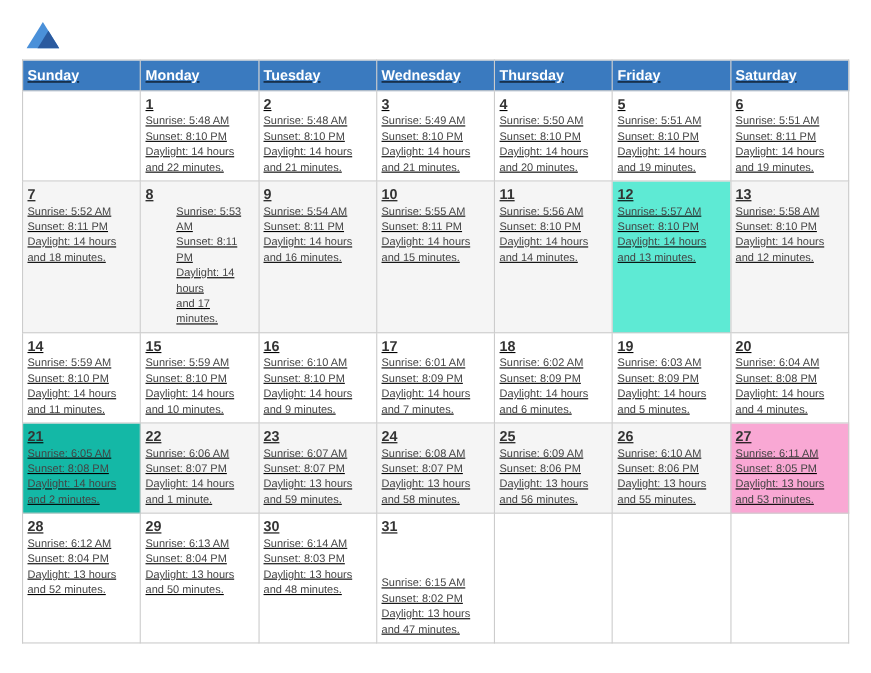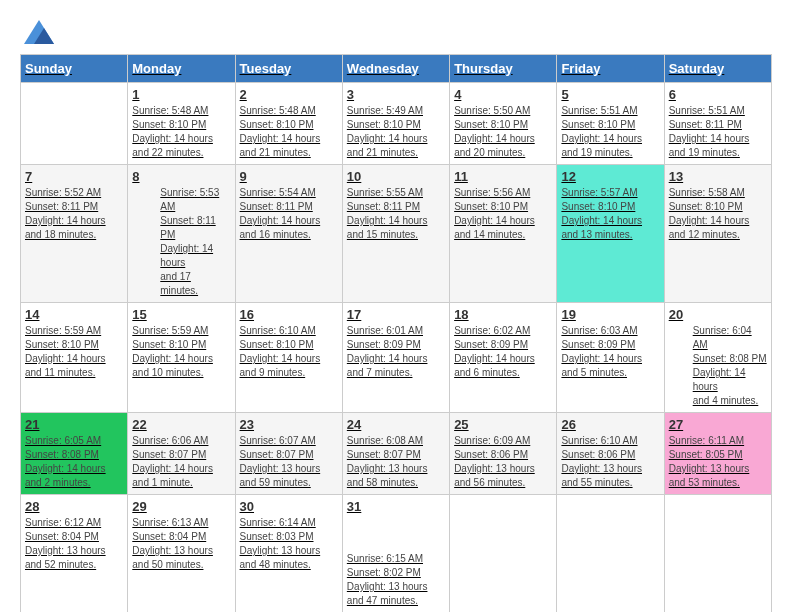--- a/index.html
+++ b/index.html
@@ -260,28 +260,28 @@
         </td>
         <td>
           <span class="day-number">19</span>
           <div class="day-info" style="white-space: pre-line;">Sunrise: 6:03 AM
 Sunset: 8:09 PM
 Daylight: 14 hours
 and 5 minutes.</div>
         </td>
         <td>
           <span class="day-number">20</span>
-          <div class="day-info" style="white-space: pre-line; margin-left: 24px;">Sunrise: 6:04 AM
+          <div class="day-info" style="white-space: pre-line;">Sunrise: 6:04 AM
 Sunset: 8:08 PM
 Daylight: 14 hours
 and 4 minutes.</div>
         </td>
       </tr>
       <tr>
-        <td style="background: #22c55e;">
+        <td style="background: #14b8a6;">
           <span class="day-number">21</span>
           <div class="day-info" style="white-space: pre-line;">Sunrise: 6:05 AM
 Sunset: 8:08 PM
 Daylight: 14 hours
 and 2 minutes.</div>
         </td>
         <td style="background: rgb(245, 245, 245);">
           <span class="day-number">22</span>
           <div class="day-info" style="white-space: pre-line;">Sunrise: 6:06 AM
 Sunset: 8:07 PM

